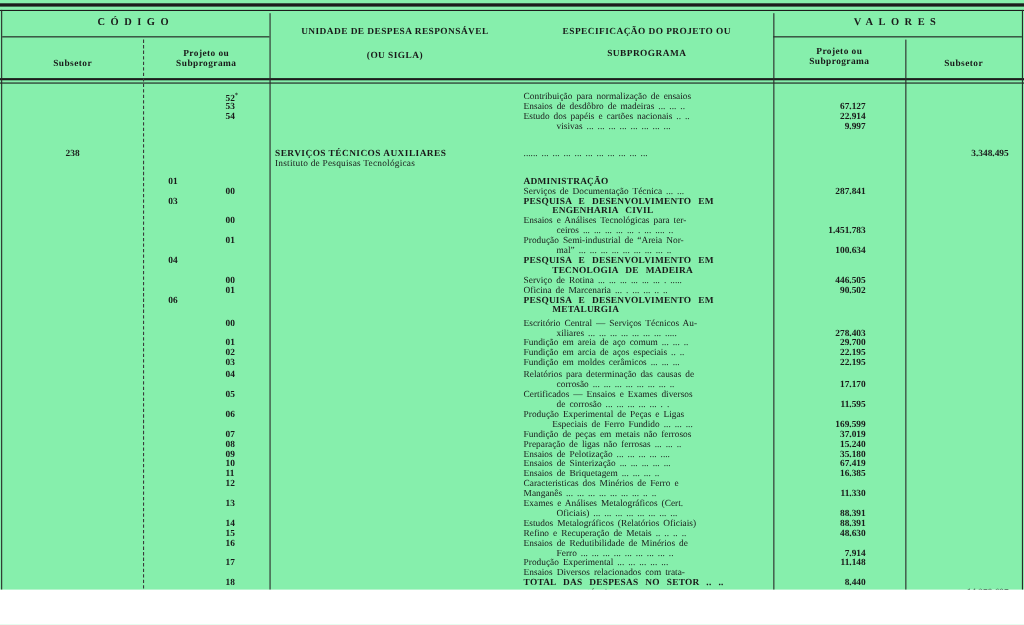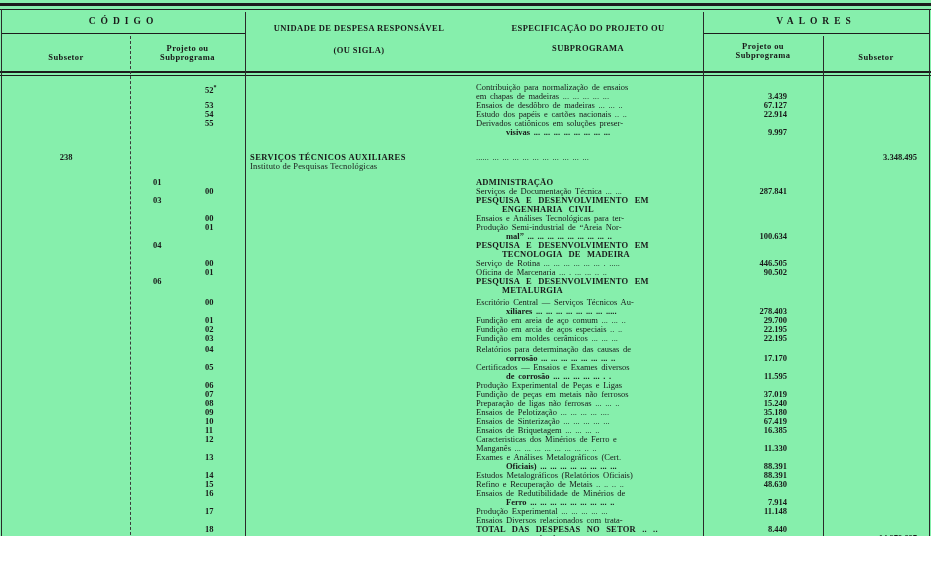--- a/index.html
+++ b/index.html
@@ -16,21 +16,21 @@
         font-size:8.5px;line-height:9px;white-space:nowrap;}
   .c{overflow:visible;}
   .c .t{display:inline-block;}
   .sub{text-align:center;font-weight:bold;}
   .proj{padding-left:23px;font-weight:bold;}
   .subp{padding-left:17px;font-weight:bold;}
   .subp sup{font-size:6px;font-weight:bold;}
   .unit{padding-left:5px;letter-spacing:.2px;}
   .unit.b{font-weight:bold;letter-spacing:.4px;}
   .spec{padding-left:3px;word-spacing:1.5px;}
-  .spec.ind1{padding-left:33px;font-weight:bold;}
+  .spec.ind1{padding-left:33px;}
   .spec.ind2{padding-left:29px;}
   .spec.caps{font-weight:bold;word-spacing:4px;letter-spacing:.2px;}
   .val{text-align:right;padding-right:36px;font-weight:bold;}
   .subval{text-align:right;padding-right:12px;font-weight:bold;}
 </style>
 </head>
 <body>
 
 <div class="page">
 
@@ -75,56 +75,38 @@
     <div class="c proj"><span class="t"></span></div>
     <div class="c subp"><span class="t">52</span><sup>*</sup></div>
     <div class="c unit"><span class="t"></span></div>
     <div class="c spec"><span class="t">Contribuição para normalização de ensaios</span></div>
     <div class="c val"><span class="t"></span></div>
     <div class="c subval"><span class="t"></span></div>
   </div>
       <div class="line">
     <div class="c sub"><span class="t"></span></div>
     <div class="c proj"><span class="t"></span></div>
-    <div class="c subp"><span class="t"></span></div>
-    <div class="c unit"><span class="t"></span></div>
-    <div class="c spec"><span class="t">em chapas de madeiras ... ... ... ... ...</span></div>
-    <div class="c val"><span class="t">3.439</span></div>
-    <div class="c subval"><span class="t"></span></div>
-  </div>
-      <div class="line">
-    <div class="c sub"><span class="t"></span></div>
-    <div class="c proj"><span class="t"></span></div>
     <div class="c subp"><span class="t">53</span></div>
     <div class="c unit"><span class="t"></span></div>
     <div class="c spec"><span class="t">Ensaios de desdôbro de madeiras ... ... ..</span></div>
     <div class="c val"><span class="t">67.127</span></div>
     <div class="c subval"><span class="t"></span></div>
   </div>
       <div class="line">
     <div class="c sub"><span class="t"></span></div>
     <div class="c proj"><span class="t"></span></div>
     <div class="c subp"><span class="t">54</span></div>
     <div class="c unit"><span class="t"></span></div>
     <div class="c spec"><span class="t">Estudo dos papéis e cartões nacionais .. ..</span></div>
     <div class="c val"><span class="t">22.914</span></div>
     <div class="c subval"><span class="t"></span></div>
   </div>
       <div class="line">
     <div class="c sub"><span class="t"></span></div>
     <div class="c proj"><span class="t"></span></div>
-    <div class="c subp"><span class="t">55</span></div>
-    <div class="c unit"><span class="t"></span></div>
-    <div class="c spec"><span class="t">Derivados catiônicos  em soluções preser-</span></div>
-    <div class="c val"><span class="t"></span></div>
-    <div class="c subval"><span class="t"></span></div>
-  </div>
-      <div class="line">
-    <div class="c sub"><span class="t"></span></div>
-    <div class="c proj"><span class="t"></span></div>
     <div class="c subp"><span class="t"></span></div>
     <div class="c unit"><span class="t"></span></div>
     <div class="c spec ind1"><span class="t">visivas ... ... ... ... ... ... ... ...</span></div>
     <div class="c val"><span class="t">9.997</span></div>
     <div class="c subval"><span class="t"></span></div>
   </div>
       <div class="line" style="margin-top: 16px;">
     <div class="c sub"><span class="t">238</span></div>
     <div class="c proj"><span class="t"></span></div>
     <div class="c subp"><span class="t"></span></div>
@@ -183,20 +165,29 @@
     <div class="c proj"><span class="t"></span></div>
     <div class="c subp"><span class="t">00</span></div>
     <div class="c unit"><span class="t"></span></div>
     <div class="c spec"><span class="t">Ensaios e Análises Tecnológicas para ter-</span></div>
     <div class="c val"><span class="t"></span></div>
     <div class="c subval"><span class="t"></span></div>
   </div>
       <div class="line">
     <div class="c sub"><span class="t"></span></div>
     <div class="c proj"><span class="t"></span></div>
+    <div class="c subp"><span class="t"></span></div>
+    <div class="c unit"><span class="t"></span></div>
+    <div class="c spec ind1"><span class="t">ceiros ... ... ... ... ... . ... .... ..</span></div>
+    <div class="c val"><span class="t">1.451.783</span></div>
+    <div class="c subval"><span class="t"></span></div>
+  </div>
+      <div class="line">
+    <div class="c sub"><span class="t"></span></div>
+    <div class="c proj"><span class="t"></span></div>
     <div class="c subp"><span class="t">01</span></div>
     <div class="c unit"><span class="t"></span></div>
     <div class="c spec"><span class="t">Produção Semi-industrial  de “Areia Nor-</span></div>
     <div class="c val"><span class="t"></span></div>
     <div class="c subval"><span class="t"></span></div>
   </div>
       <div class="line">
     <div class="c sub"><span class="t"></span></div>
     <div class="c proj"><span class="t"></span></div>
     <div class="c subp"><span class="t"></span></div>
@@ -340,20 +331,29 @@
     <div class="c val"><span class="t">11.595</span></div>
     <div class="c subval"><span class="t"></span></div>
   </div>
       <div class="line">
     <div class="c sub"><span class="t"></span></div>
     <div class="c proj"><span class="t"></span></div>
     <div class="c subp"><span class="t">06</span></div>
     <div class="c unit"><span class="t"></span></div>
     <div class="c spec"><span class="t">Produção Experimental  de Peças e Ligas</span></div>
     <div class="c val"><span class="t"></span></div>
+    <div class="c subval"><span class="t"></span></div>
+  </div>
+      <div class="line">
+    <div class="c sub"><span class="t"></span></div>
+    <div class="c proj"><span class="t"></span></div>
+    <div class="c subp"><span class="t"></span></div>
+    <div class="c unit"><span class="t"></span></div>
+    <div class="c spec ind2"><span class="t">Especiais de Ferro Fundido ... ... ...</span></div>
+    <div class="c val"><span class="t">169.599</span></div>
     <div class="c subval"><span class="t"></span></div>
   </div>
       <div class="line">
     <div class="c sub"><span class="t"></span></div>
     <div class="c proj"><span class="t"></span></div>
     <div class="c subp"><span class="t">07</span></div>
     <div class="c unit"><span class="t"></span></div>
     <div class="c spec"><span class="t">Fundição de peças em metais não ferrosos</span></div>
     <div class="c val"><span class="t">37.019</span></div>
     <div class="c subval"><span class="t"></span></div>

